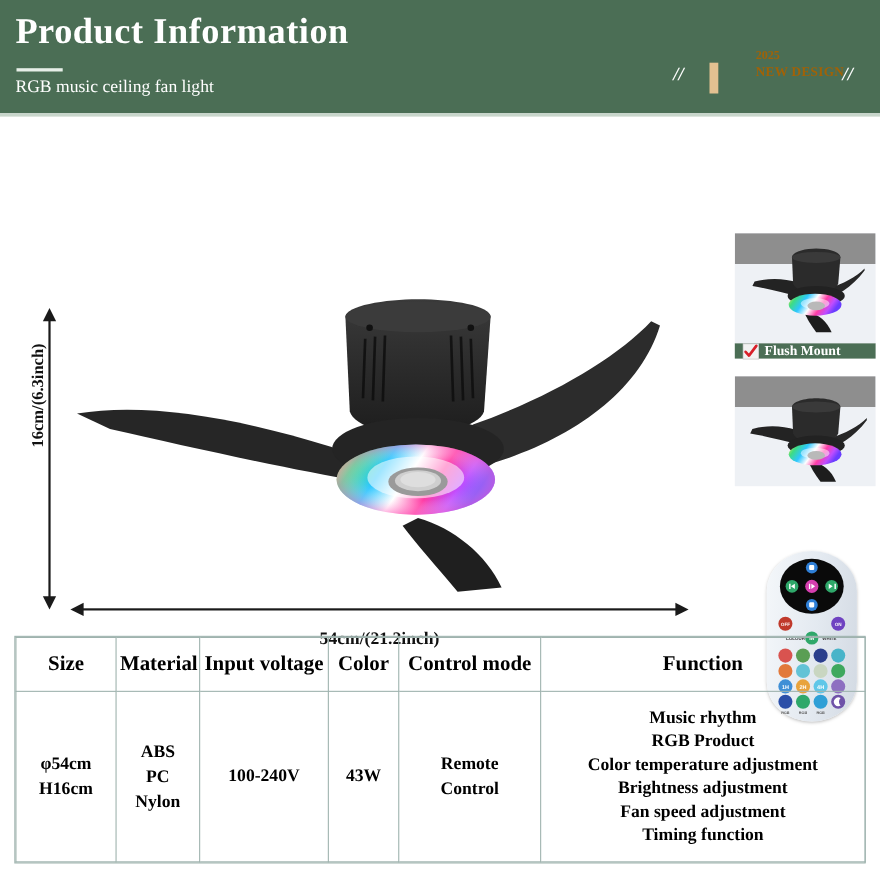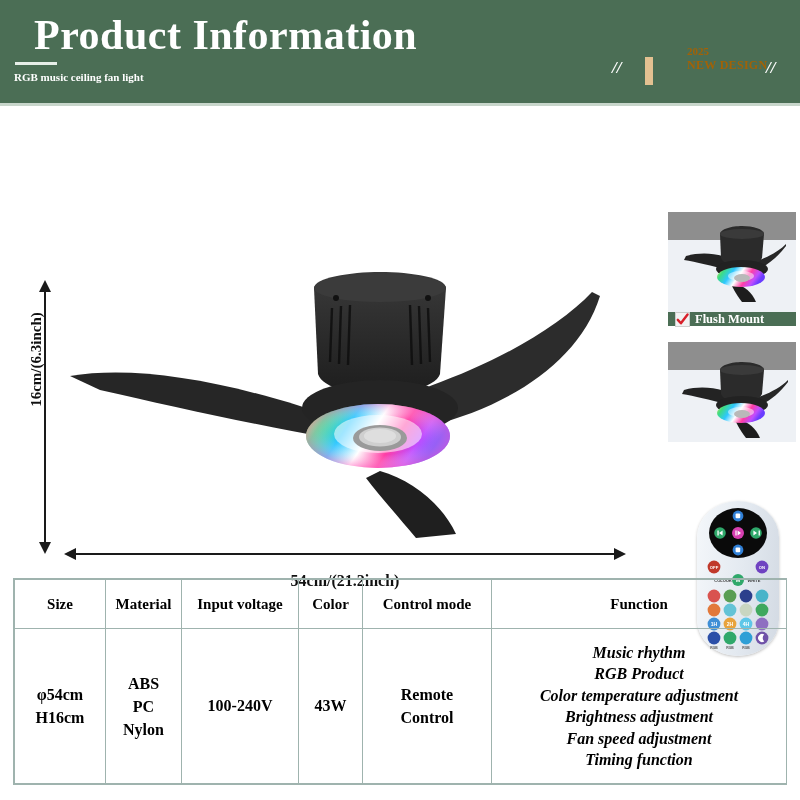--- a/index.html
+++ b/index.html
@@ -20,34 +20,33 @@
     background: #4b6e55;
     box-sizing: border-box;
   }
   .header-underline {
     position: absolute; left: 0; top: 103px;
     width: 800px; height: 3px;
     background: #c8d6cb;
   }
   .title {
     position: absolute; left: 14px; top: 11px;
-    font-size: 42px; font-weight: bold;
+    font-size: 33px; font-weight: bold;
     color: #ffffff;
     letter-spacing: 0.5px;
     white-space: nowrap;
-    margin-left: 20px;
   }
   .subtitle-dash {
     position: absolute; left: 15px; top: 62px;
     width: 42px; height: 3px;
     background: #e7efe8;
   }
   .subtitle {
     position: absolute; left: 14px; top: 71px;
-    font-size: 11px; font-weight: bold;
+    font-size: 16px; font-weight: normal;
     color: #ffffff;
     white-space: nowrap;
   }
   .slash-left {
     position: absolute; left: 612px; top: 58px;
     font-size: 17px; font-weight: bold; font-style: italic;
     color: #ffffff;
   }
   .slash-right {
     position: absolute; left: 766px; top: 58px;
@@ -147,25 +146,25 @@
     box-sizing: border-box;
   }
   table.spec { border-collapse: collapse; width: 100%; table-layout: fixed; }
   table.spec th, table.spec td {
     border: 1px solid #9fb3ae;
     text-align: center; vertical-align: middle;
     color: #000;
     font-weight: bold;
     padding: 2px 3px;
   }
-  table.spec th { font-size: 15px; height: 44px; }
+  table.spec th { font-size: 19px; height: 44px; }
   table.spec td { font-size: 16px; }
   table.spec tr.body-row td { height: 150px; }
   td.fn { text-align: left; padding-left: 14px; }
-  td.fn .fline { font-size: 16px; line-height: 21.5px; white-space: nowrap; font-style: italic; }
+  td.fn .fline { font-size: 16px; line-height: 21.5px; white-space: nowrap; }
   .stack { line-height: 23px; }
 </style>
 </head>
 <body>
 
 <div class="header"></div>
 <div class="header-underline"></div>
 <div class="title">Product Information</div>
 <div class="subtitle-dash"></div>
 <div class="subtitle">RGB music ceiling fan light</div>

